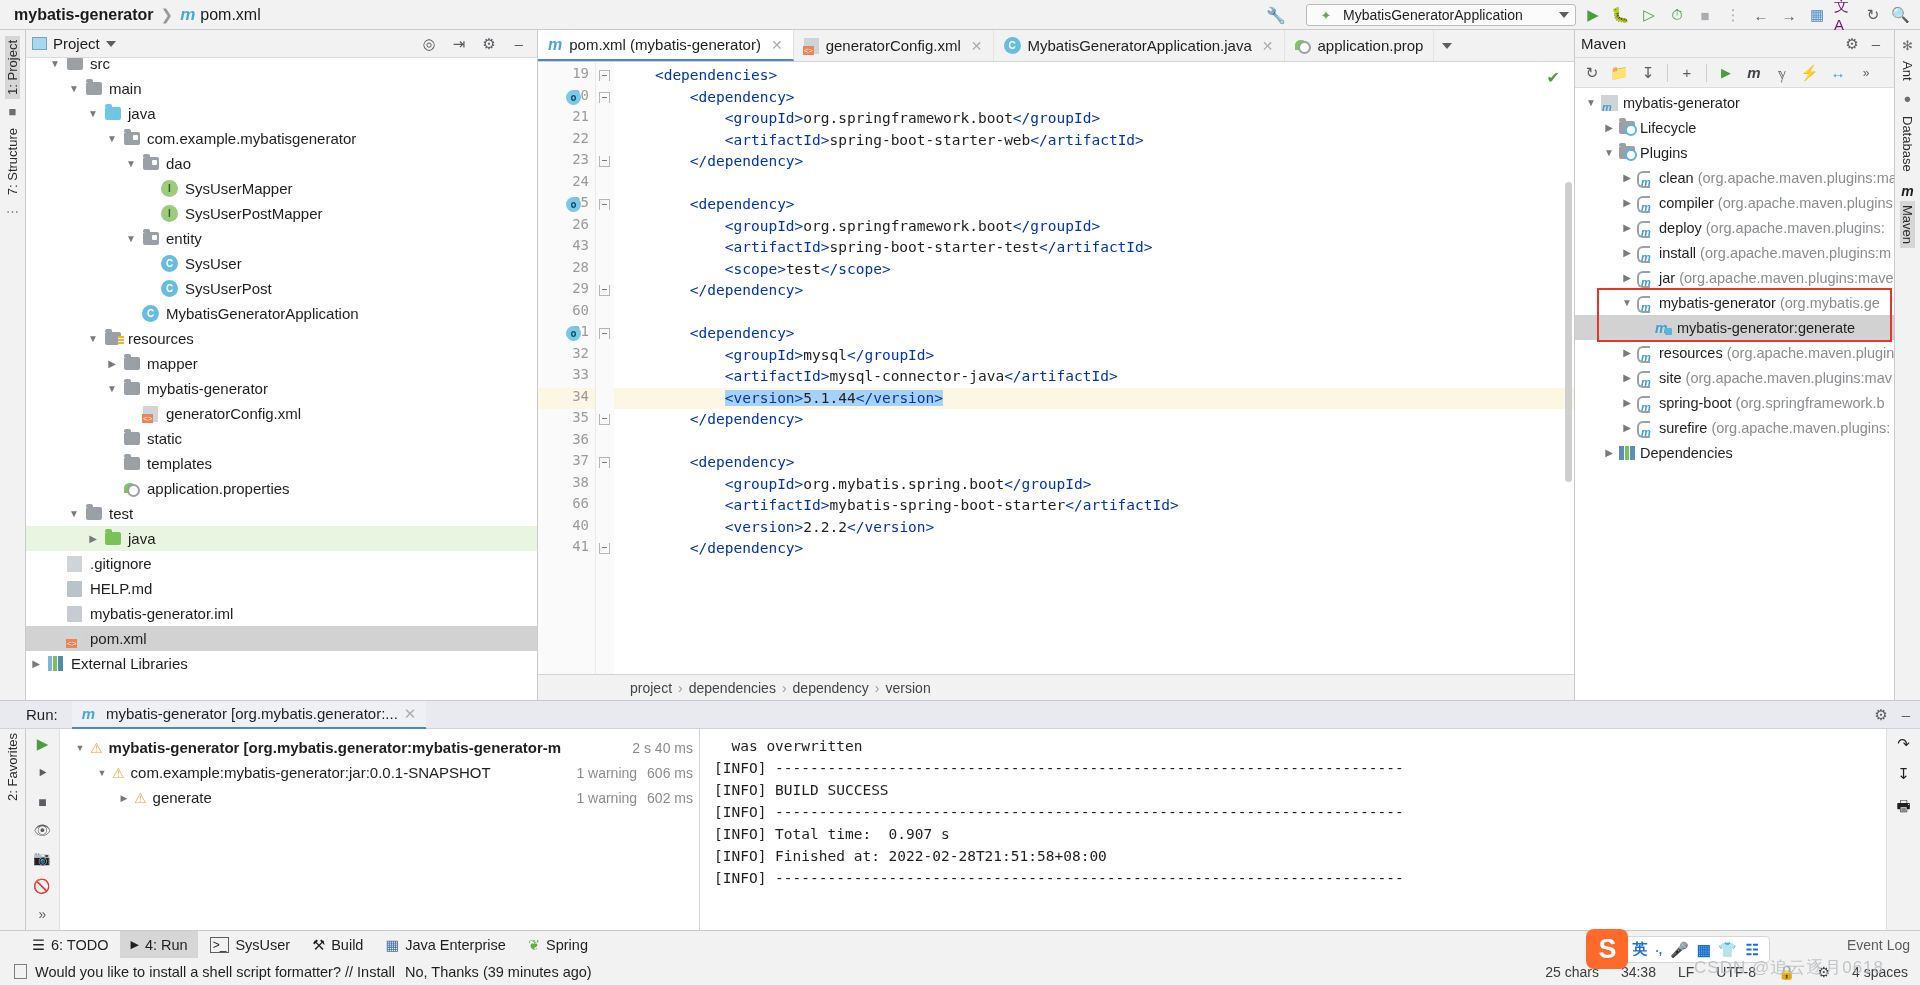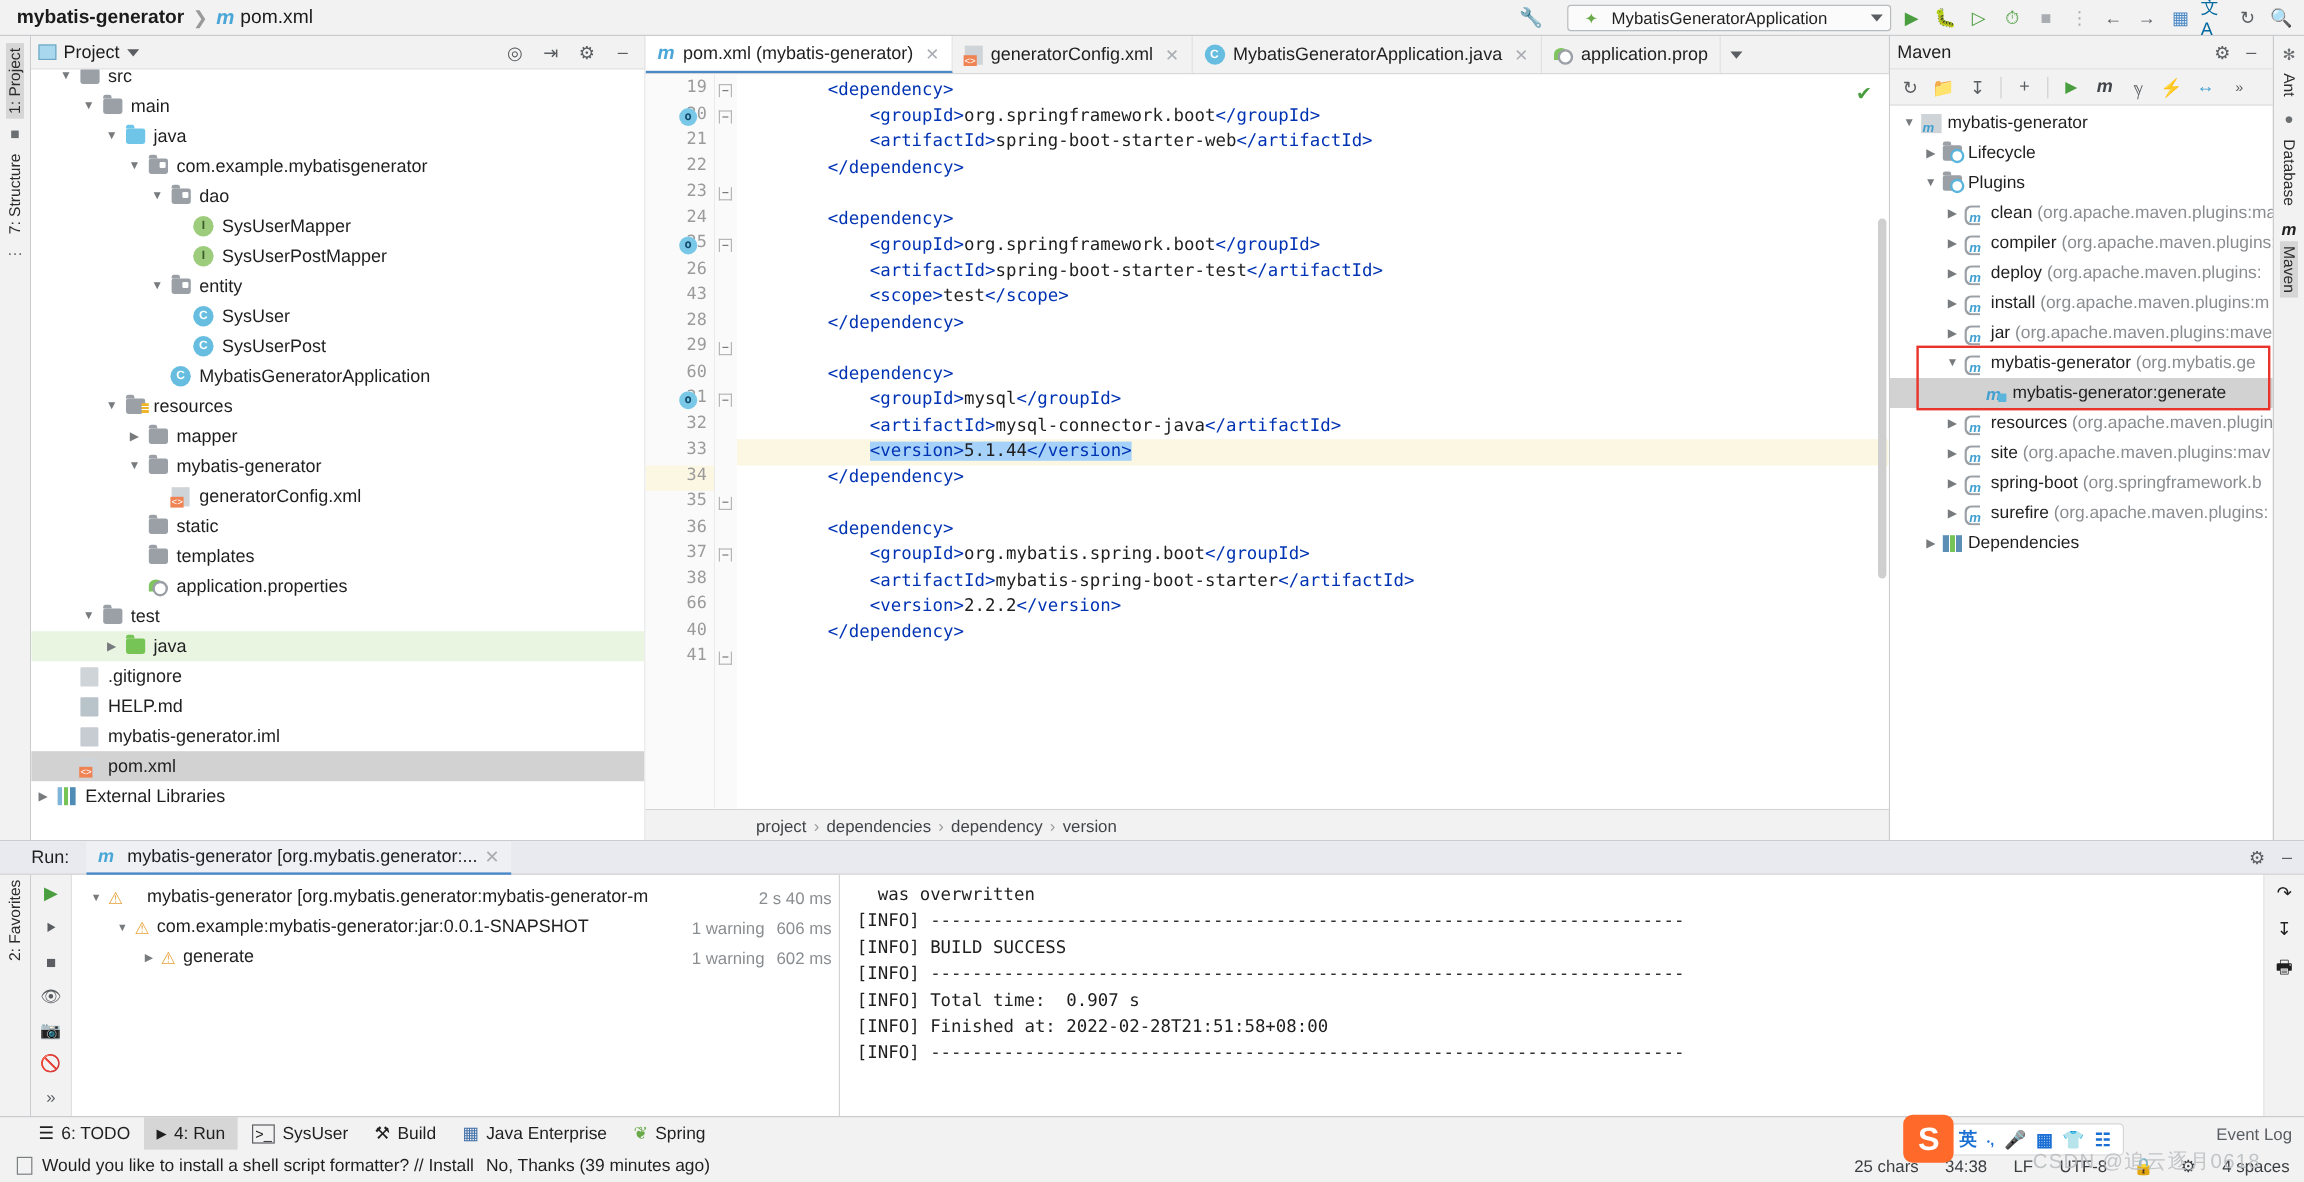--- a/index.html
+++ b/index.html
@@ -235,21 +235,21 @@
       </div>
       <span class="tb-ico green">▶</span>
       <span class="tb-ico" style="color:#d08a3a;">🐛</span>
       <span class="tb-ico" style="color:#4a9e3f;">▷</span>
       <span class="tb-ico" style="color:#4a9e3f;">⏱</span>
       <span class="tb-ico dim">■</span>
       <span class="tb-ico dim">⋮</span>
       <span class="tb-ico">←</span>
       <span class="tb-ico">→</span>
       <span class="tb-ico" style="color:#4a88c7;">▦</span>
-      <span class="tb-ico" style="color:#0369a1;">文A</span>
+      <span class="tb-ico" style="color:#701a75;">文A</span>
       <span class="tb-ico">↻</span>
       <span class="tb-ico">🔍</span>
     </div>
   </div>
 
   <div class="mainrow">
 
     <div class="vstrip">
       <div class="vtxt sel">1: Project</div>
       <div class="vico">■</div>
@@ -560,20 +560,21 @@
               <span class="fbox down"></span>
             </div>
             <div class="fline"></div>
             <div class="fline"></div>
             <div class="fline"></div>
             <div class="fline">
               <span class="fbox up"></span>
             </div>
           </div>
         <div class="codelines" id="codelines">
+            <div class="cline">    <span class="tg">&lt;dependencies&gt;</span></div>
             <div class="cline">        <span class="tg">&lt;dependency&gt;</span></div>
             <div class="cline">            <span class="tg">&lt;groupId&gt;</span>org.springframework.boot<span class="tg">&lt;/groupId&gt;</span></div>
             <div class="cline">            <span class="tg">&lt;artifactId&gt;</span>spring-boot-starter-web<span class="tg">&lt;/artifactId&gt;</span></div>
             <div class="cline">        <span class="tg">&lt;/dependency&gt;</span></div>
             <div class="cline"></div>
             <div class="cline">        <span class="tg">&lt;dependency&gt;</span></div>
             <div class="cline">            <span class="tg">&lt;groupId&gt;</span>org.springframework.boot<span class="tg">&lt;/groupId&gt;</span></div>
             <div class="cline">            <span class="tg">&lt;artifactId&gt;</span>spring-boot-starter-test<span class="tg">&lt;/artifactId&gt;</span></div>
             <div class="cline">            <span class="tg">&lt;scope&gt;</span>test<span class="tg">&lt;/scope&gt;</span></div>
             <div class="cline">        <span class="tg">&lt;/dependency&gt;</span></div>
@@ -763,21 +764,21 @@
         <span class="ico">👁</span>
         <span class="ico">📷</span>
         <span class="ico">🚫</span>
         <span class="ico">»</span>
       </div>
       <div class="runtree" id="run-tree">
           <div class="rrow">
             <span style="display:inline-block;width:10px;flex-shrink:0;"></span>
             <span class="rtri">▼</span>
             <span class="warn">⚠</span>
-            <span class="rtxt" style="font-weight:normal;margin-left:14px;">mybatis-generator [org.mybatis.generator:mybatis-generator-m</span>
+            <span class="rtxt" style="font-weight:bold;">mybatis-generator [org.mybatis.generator:mybatis-generator-m</span>
             <span class="rtime">2 s 40 ms</span>
           </div>
           <div class="rrow">
             <span style="display:inline-block;width:32px;flex-shrink:0;"></span>
             <span class="rtri">▼</span>
             <span class="warn">⚠</span>
             <span class="rtxt" style="">com.example:mybatis-generator:jar:0.0.1-SNAPSHOT</span>
             <span class="rwarncount">1 warning</span>
             <span class="rtime">606 ms</span>
           </div>

